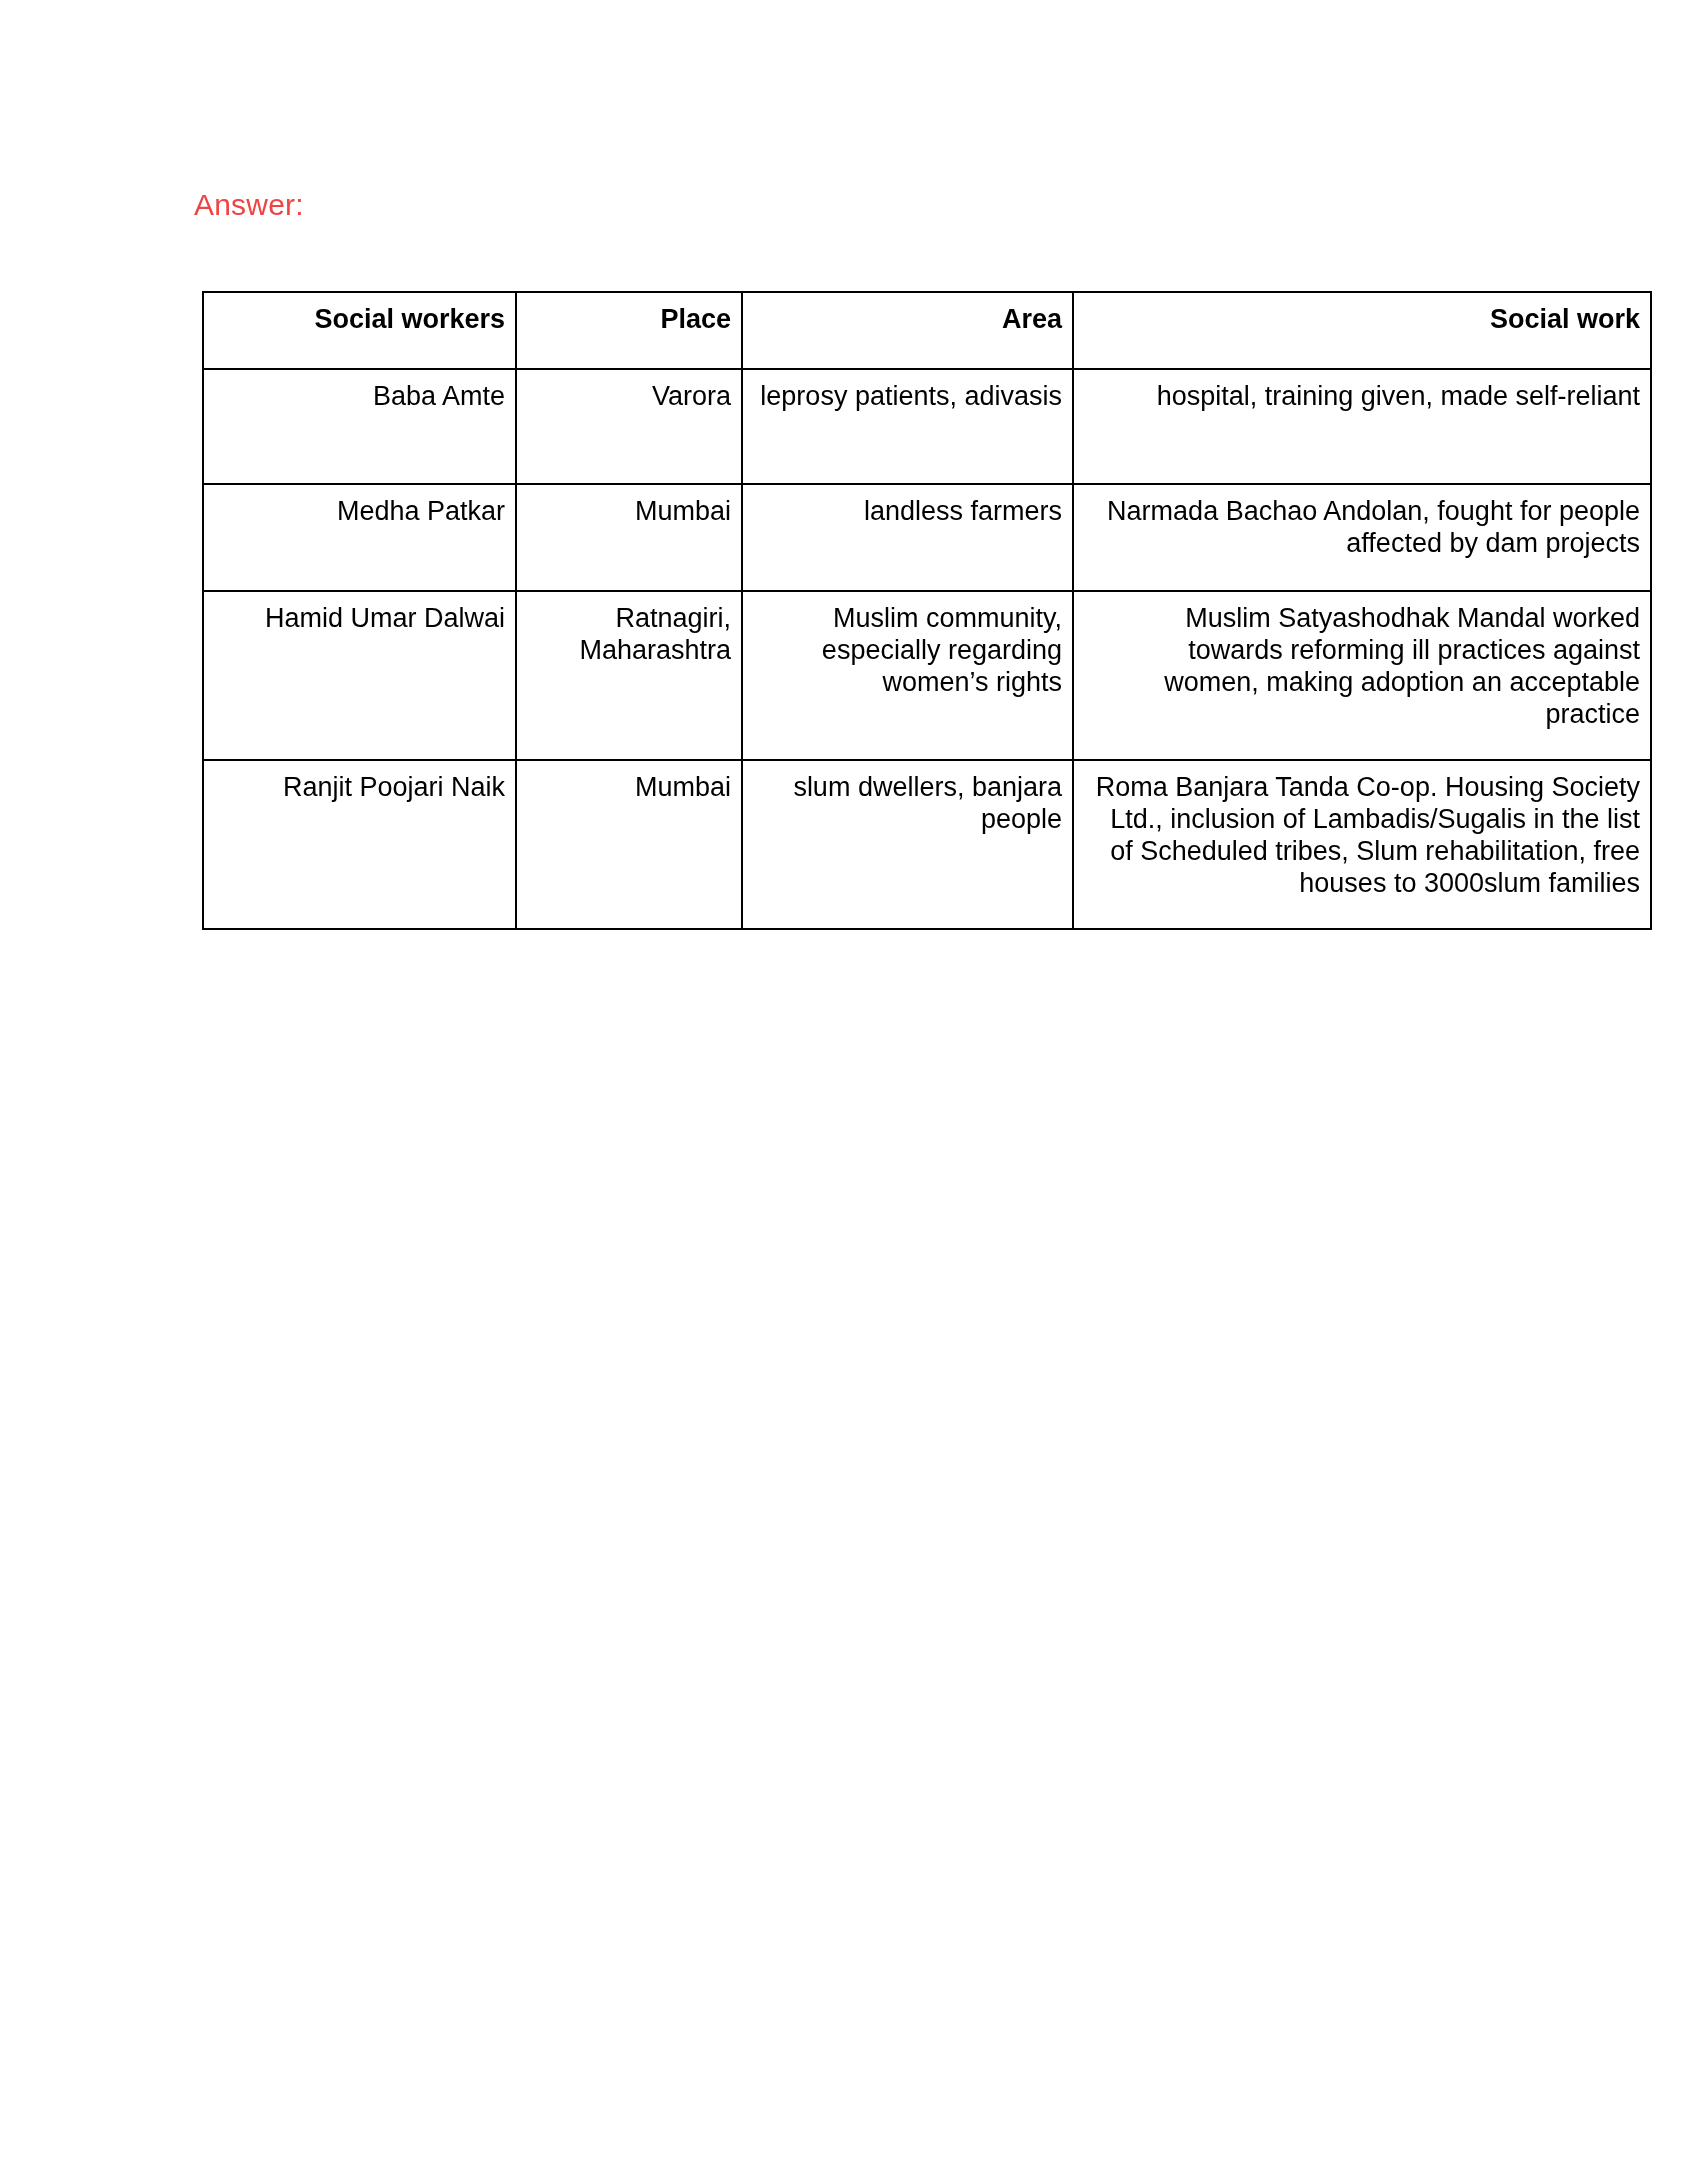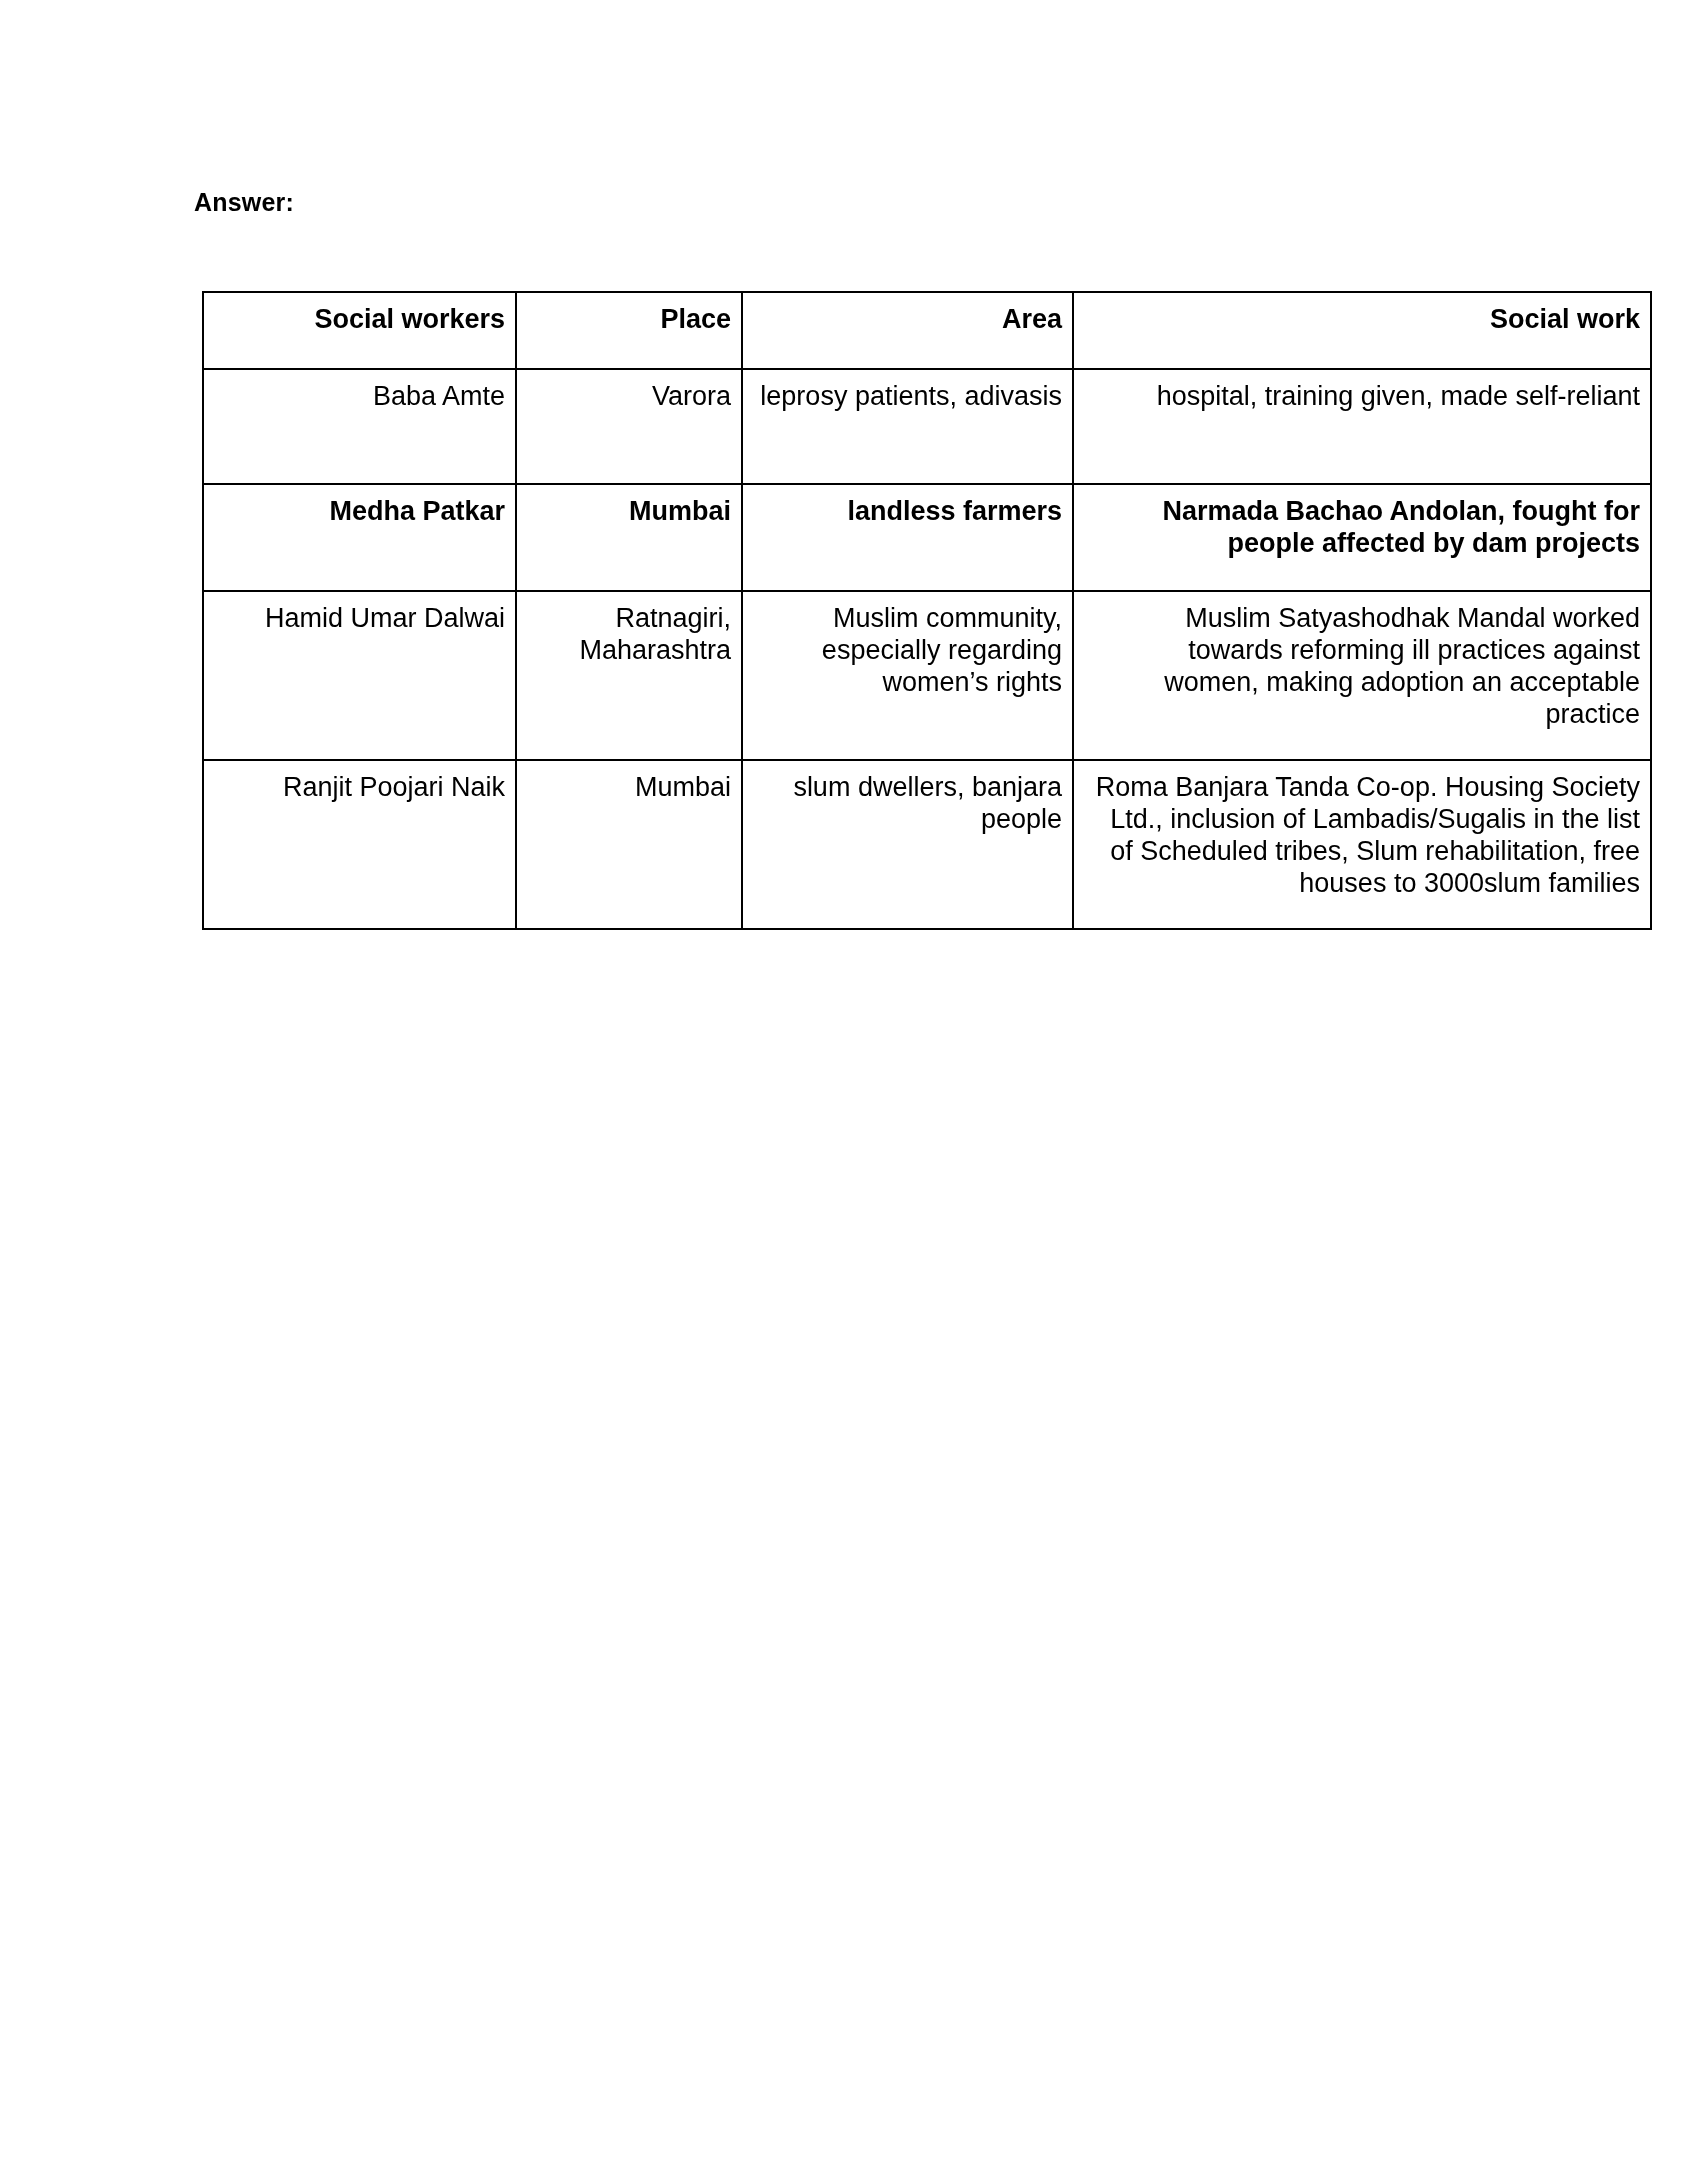--- a/index.html
+++ b/index.html
@@ -20,23 +20,23 @@
     left: 0;
     top: 0;
     width: 1683px;
     height: 2178px;
     background: #ffffff;
   }
   .answer-heading {
     position: absolute;
     left: 194px;
     top: 188px;
-    font-size: 25px;
-    font-weight: bold;
-    color: #000000;
+    font-size: 30px;
+    font-weight: normal;
+    color: #ef4444;
     letter-spacing: 0.2px;
   }
   table.social-table {
     position: absolute;
     left: 202px;
     top: 291px;
     width: 1352px;
     border-collapse: collapse;
     table-layout: fixed;
     background: #ffffff;
@@ -55,21 +55,21 @@
   table.social-table thead th {
     font-weight: bold;
     height: 55px;
   }
   .col-worker  { width: 289px; }
   .col-place   { width: 202px; }
   .col-area    { width: 307px; }
   .col-work    { width: 554px; }
 
   tbody tr.r1 td { height: 93px; }
-  tbody tr.r2 td { height: 85px; font-weight: bold; }
+  tbody tr.r2 td { height: 85px; }
   tbody tr.r3 td { height: 113px; }
   tbody tr.r4 td { height: 147px; padding-left: 16px; }
   tbody tr.r5 td { height: 147px; }
   tbody tr.r5 td.col-work-cell {
     overflow: visible;
     white-space: normal;
   }
 </style>
 </head>
 <body>

